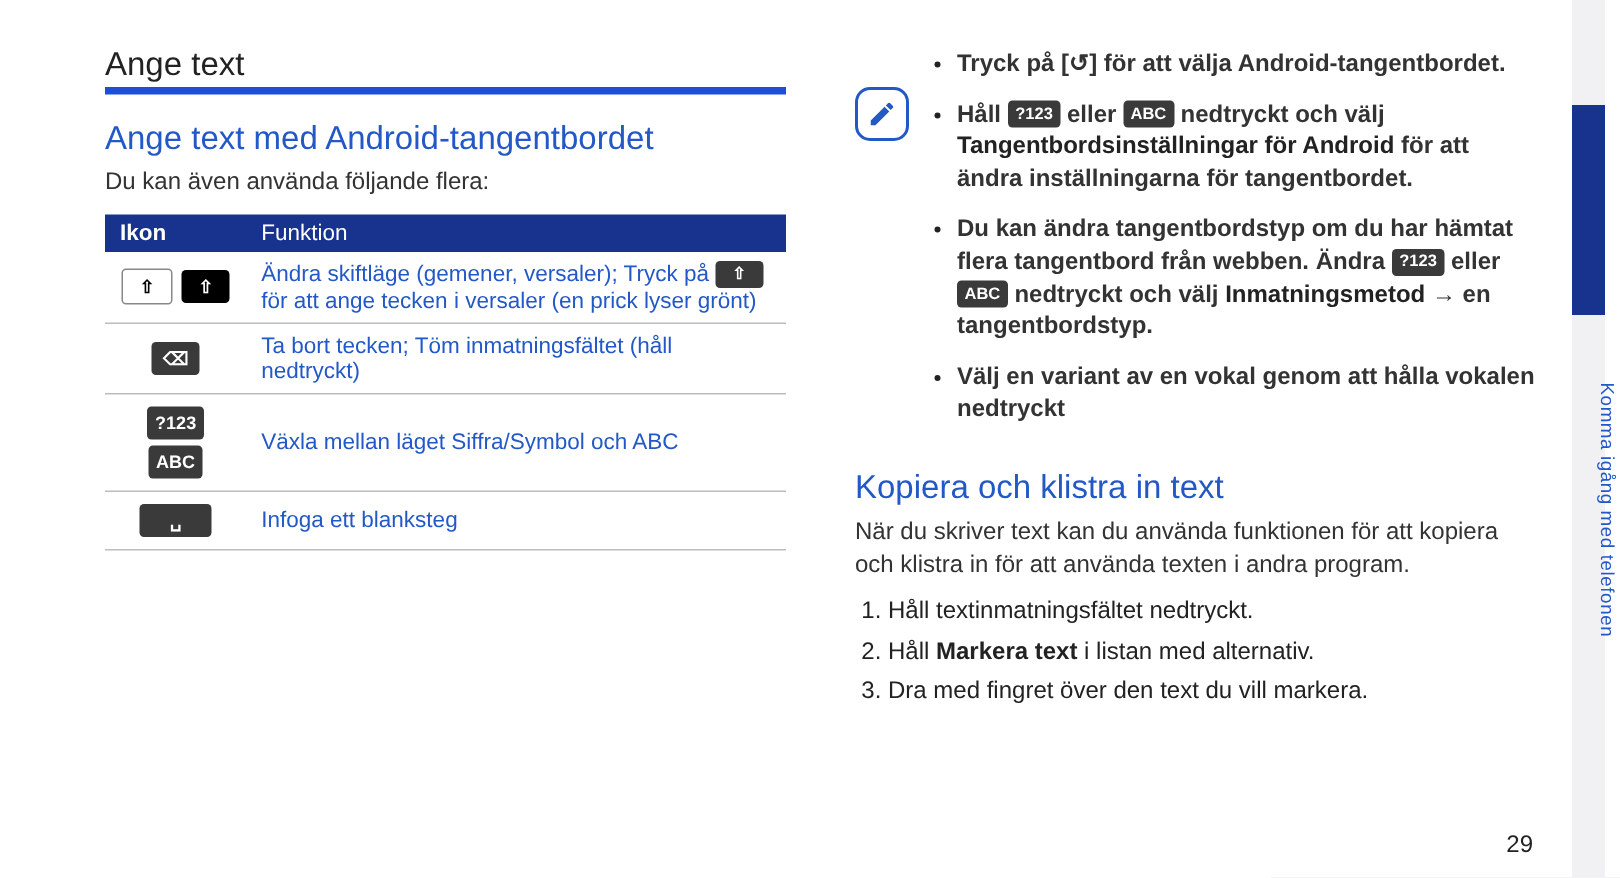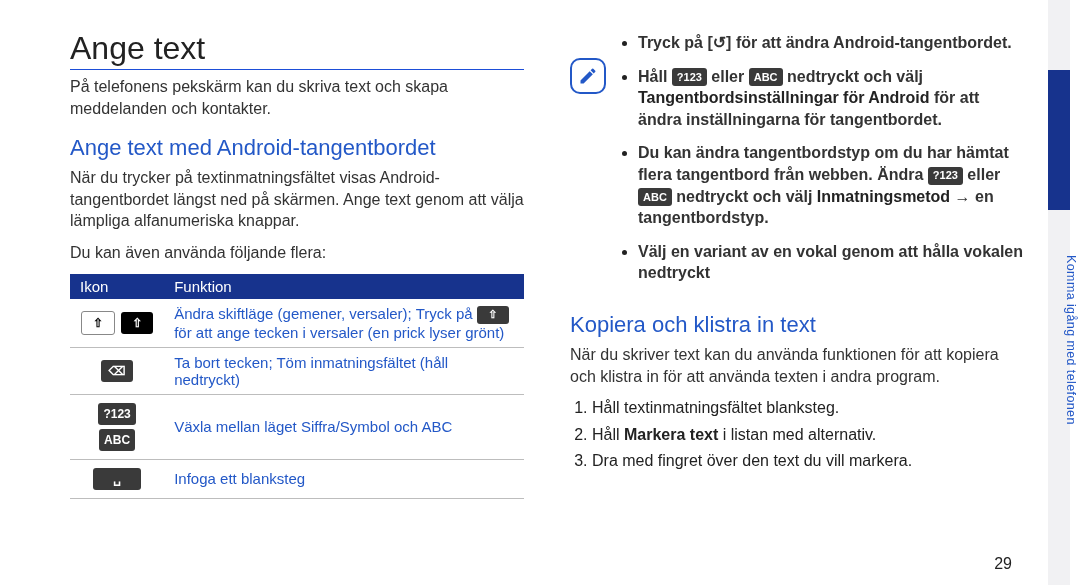--- a/index.html
+++ b/index.html
@@ -25,24 +25,24 @@
     display: flex;
     gap: 46px;
     height: 100%;
   }
   .col {
     flex: 1 1 0;
     min-width: 0;
   }
   h1 {
     font-weight: 300;
-    font-size: 32px;
+    font-size: 22px;
     margin: 0 0 4px 0;
     color: #222;
-    border-bottom: 1px solid #1d4ed8;
+    border-bottom: 5px solid #1d4ed8;
     padding-bottom: 2px;
   }
   p {
     margin: 6px 0 10px 0;
     line-height: 1.35;
     font-size: 16px;
     color: #333;
   }
   h2 {
     color: #2358c7;
@@ -58,20 +58,21 @@
   }
   .table thead th {
     background: #17338d;
     color: #fff;
     font-weight: 400;
     text-align: left;
     padding: 4px 10px;
   }
   .table thead th:first-child {
     width: 74px;
+    font-weight: bold;
   }
   .table tbody td {
     border-bottom: 1px solid #bdbdbd;
     padding: 6px 10px;
     vertical-align: middle;
     color: #2358c7;
   }
   .table tbody td.icon-cell {
     color: #000;
     white-space: nowrap;
@@ -156,21 +157,21 @@
     margin: 6px 0 0 0;
     padding-left: 22px;
   }
   ol.steps li {
     margin: 4px 0;
     line-height: 1.4;
     font-size: 16px;
   }
   .page-number {
     position: absolute;
-    right: 68px;
+    right: 58px;
     bottom: 12px;
     font-size: 16px;
     color: #222;
   }
   .side-tab {
     position: absolute;
     top: 0;
     right: 10px;
     width: 22px;
     height: 100%;
@@ -212,24 +213,22 @@
     <div class="filled"></div>
   </div>
   <div class="side-label">
     <span>Komma igång med telefonen</span>
   </div>
 
   <div class="columns">
 
     <div class="col">
       <h1>Ange text</h1>
-      <p>På telefonens pekskärm kan du skriva text och skapa meddelanden och kontakter.</p>
 
       <h2>Ange text med Android-tangentbordet</h2>
-      <p>När du trycker på textinmatningsfältet visas Android-tangentbordet längst ned på skärmen. Ange text genom att välja lämpliga alfanumeriska knappar.</p>
       <p>Du kan även använda följande flera:</p>
 
       <table class="table">
         <thead>
           <tr>
             <th>Ikon</th>
             <th>Funktion</th>
           </tr>
         </thead>
         <tbody>
@@ -277,21 +276,21 @@
         <div class="note-icon-outer">
           <div class="note-icon">
             <svg viewBox="0 0 24 24">
               <path fill="#2358c7" d="M3 17.25V21h3.75L17.81 9.94l-3.75-3.75L3 17.25zM20.71 7.04a1 1 0 0 0 0-1.41l-2.34-2.34a1 1 0 0 0-1.41 0l-1.83 1.83 3.75 3.75 1.83-1.83z"></path>
             </svg>
           </div>
         </div>
         <div class="note-body">
           <ul class="note-bullets">
             <li>
-              <span class="fn-inline">Tryck på [</span><span class="fn-inline" style="font-weight:700">↺</span><span class="fn-inline">] för att ändra Android-tangentbordet.</span>
+              <span class="fn-inline">Tryck på [</span><span class="fn-inline" style="font-weight:700">↺</span><span class="fn-inline">] för att välja Android-tangentbordet.</span>
             </li>
             <li>
               <span class="fn-inline">Håll </span>
               <span class="inline-icon">?123</span>
               <span class="fn-inline"> eller </span>
               <span class="inline-icon">ABC</span>
               <span class="fn-inline"> nedtryckt och välj </span>
               <span class="bold">Tangentbordsinställningar för Android</span>
               <span class="fn-inline"> för att ändra inställningarna för tangentbordet.</span>
             </li>
@@ -308,21 +307,21 @@
               <span class="fn-inline">Välj en variant av en vokal genom att hålla vokalen nedtryckt</span>
             </li>
           </ul>
         </div>
       </div>
 
       <h2>Kopiera och klistra in text</h2>
       <p>När du skriver text kan du använda funktionen för att kopiera och klistra in för att använda texten i andra program.</p>
 
       <ol class="steps">
-        <li>Håll textinmatningsfältet blanksteg.</li>
+        <li>Håll textinmatningsfältet nedtryckt.</li>
         <li>
           <span>Håll </span><span class="bold">Markera text</span><span> i listan med alternativ.</span>
         </li>
         <li>Dra med fingret över den text du vill markera.</li>
       </ol>
 
     </div>
   </div>
 
   <div class="page-number">29</div>

